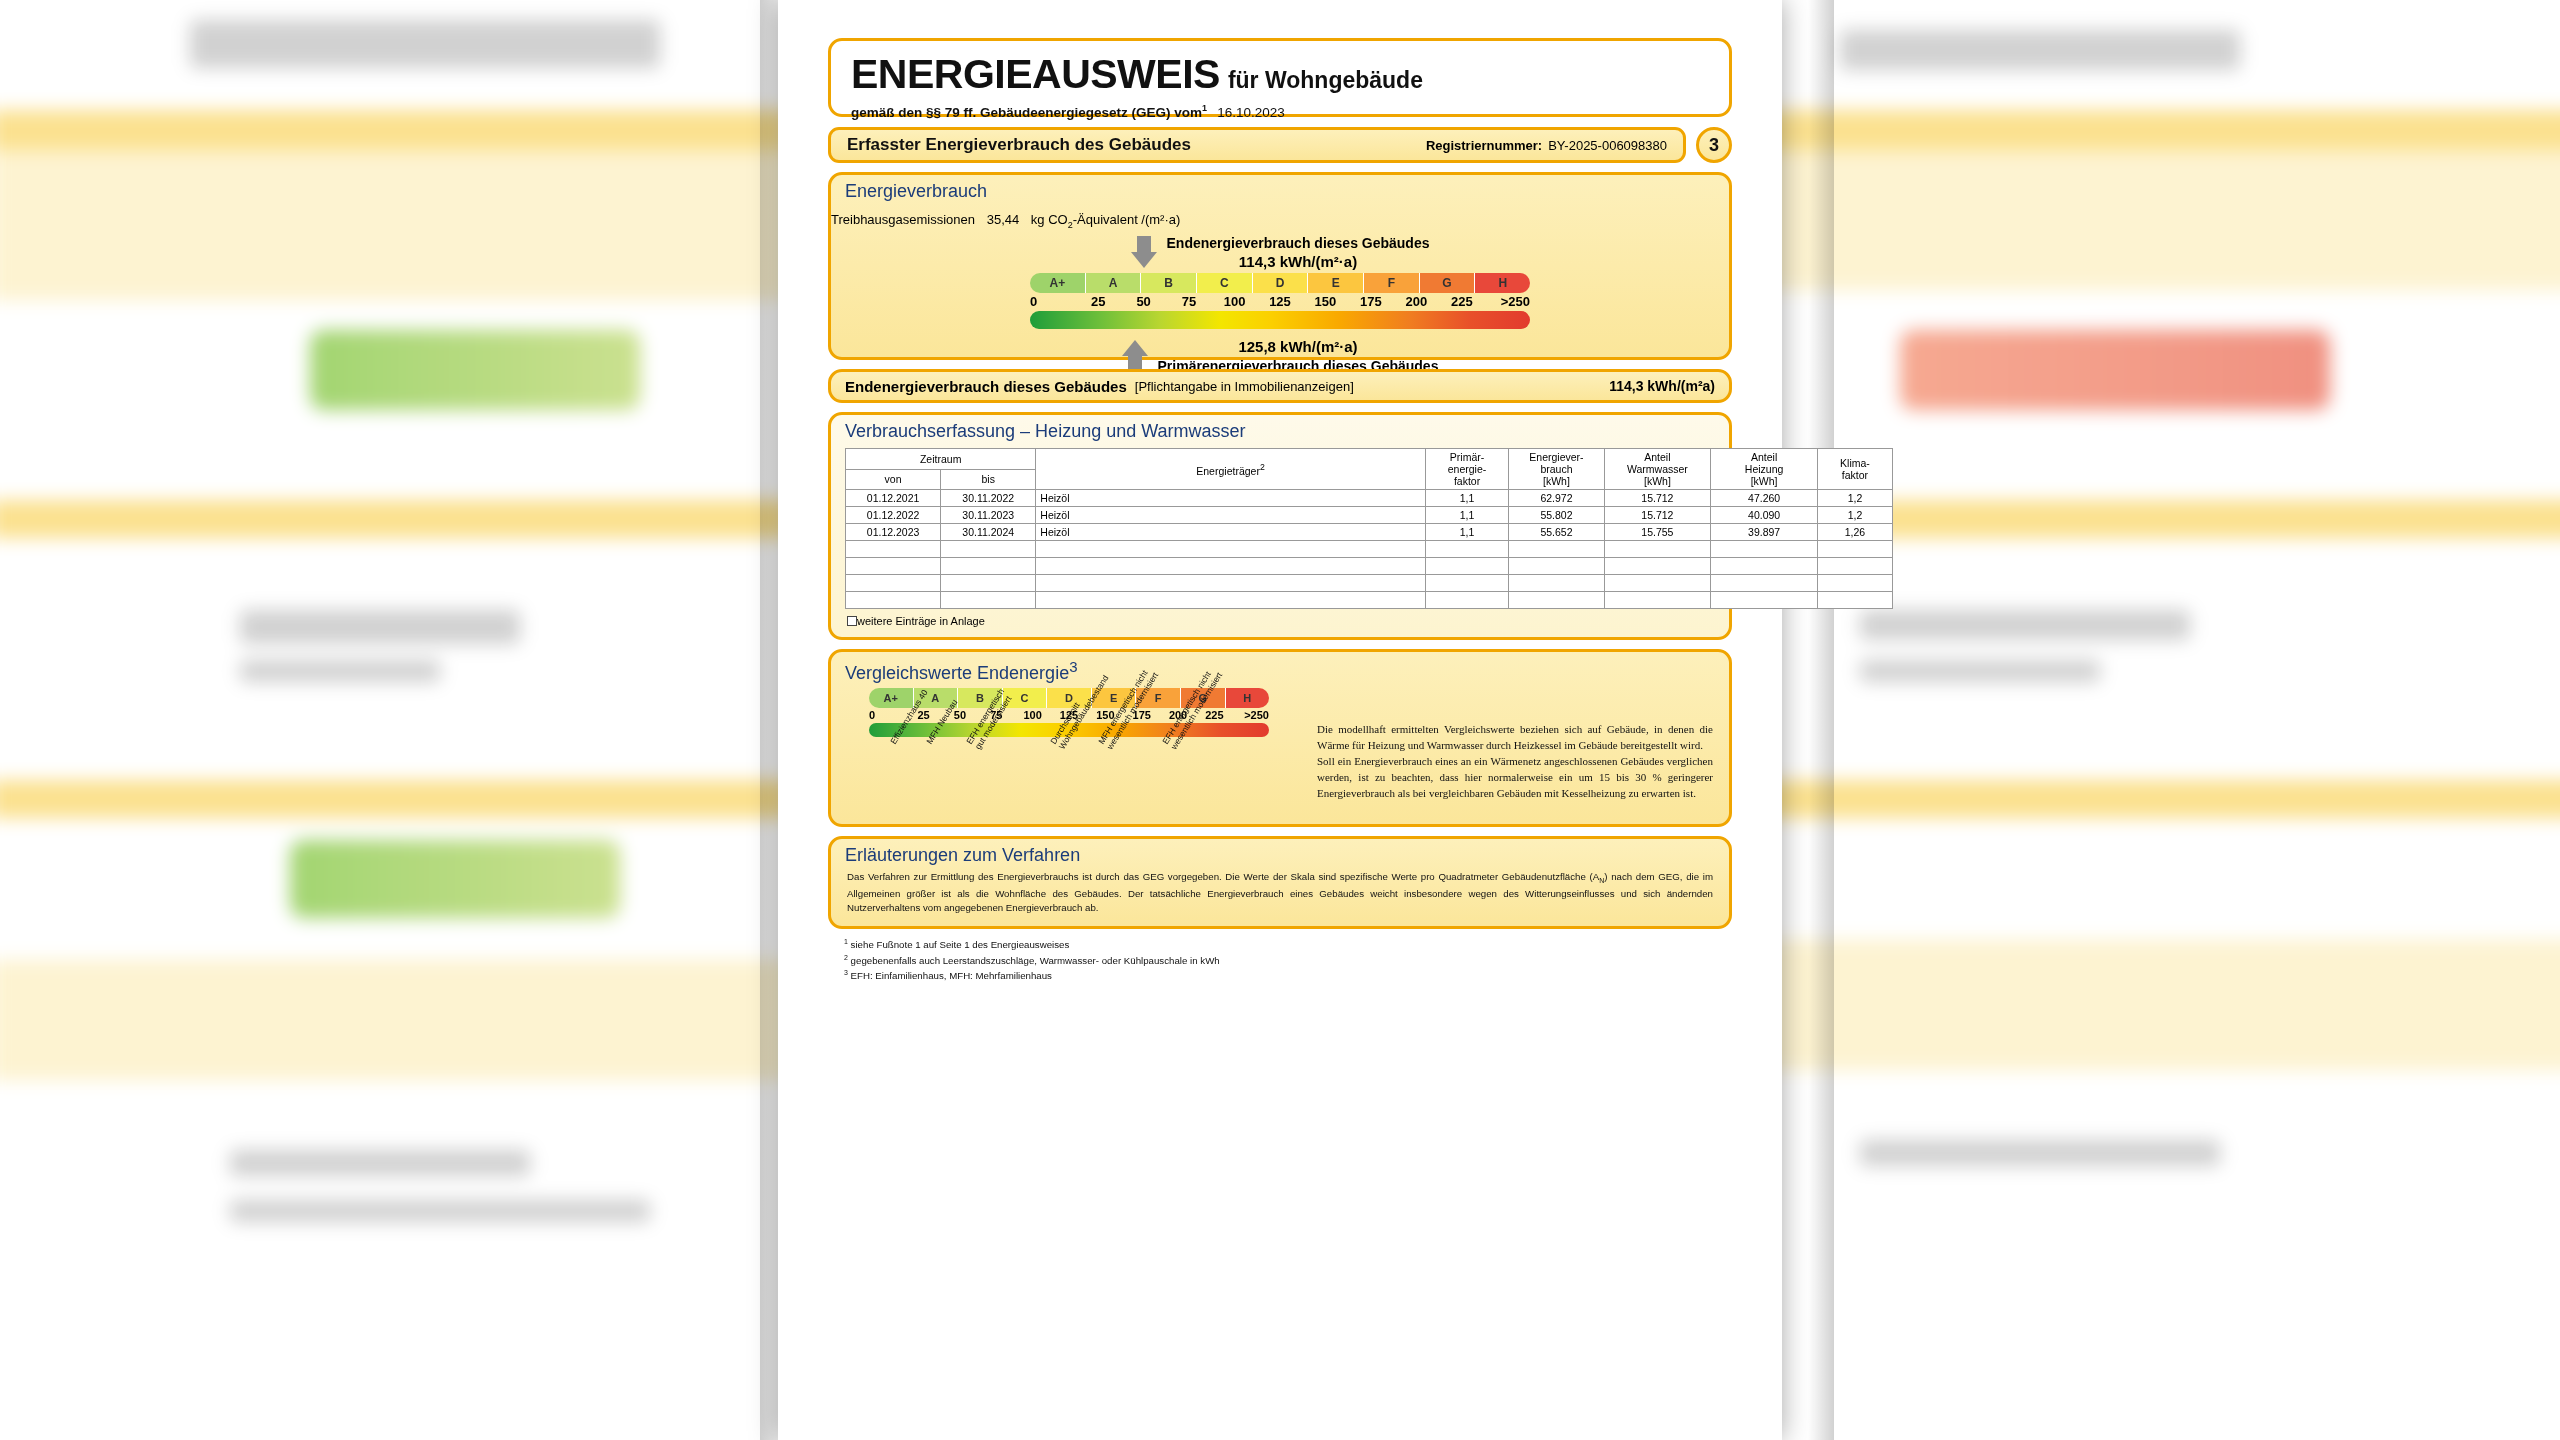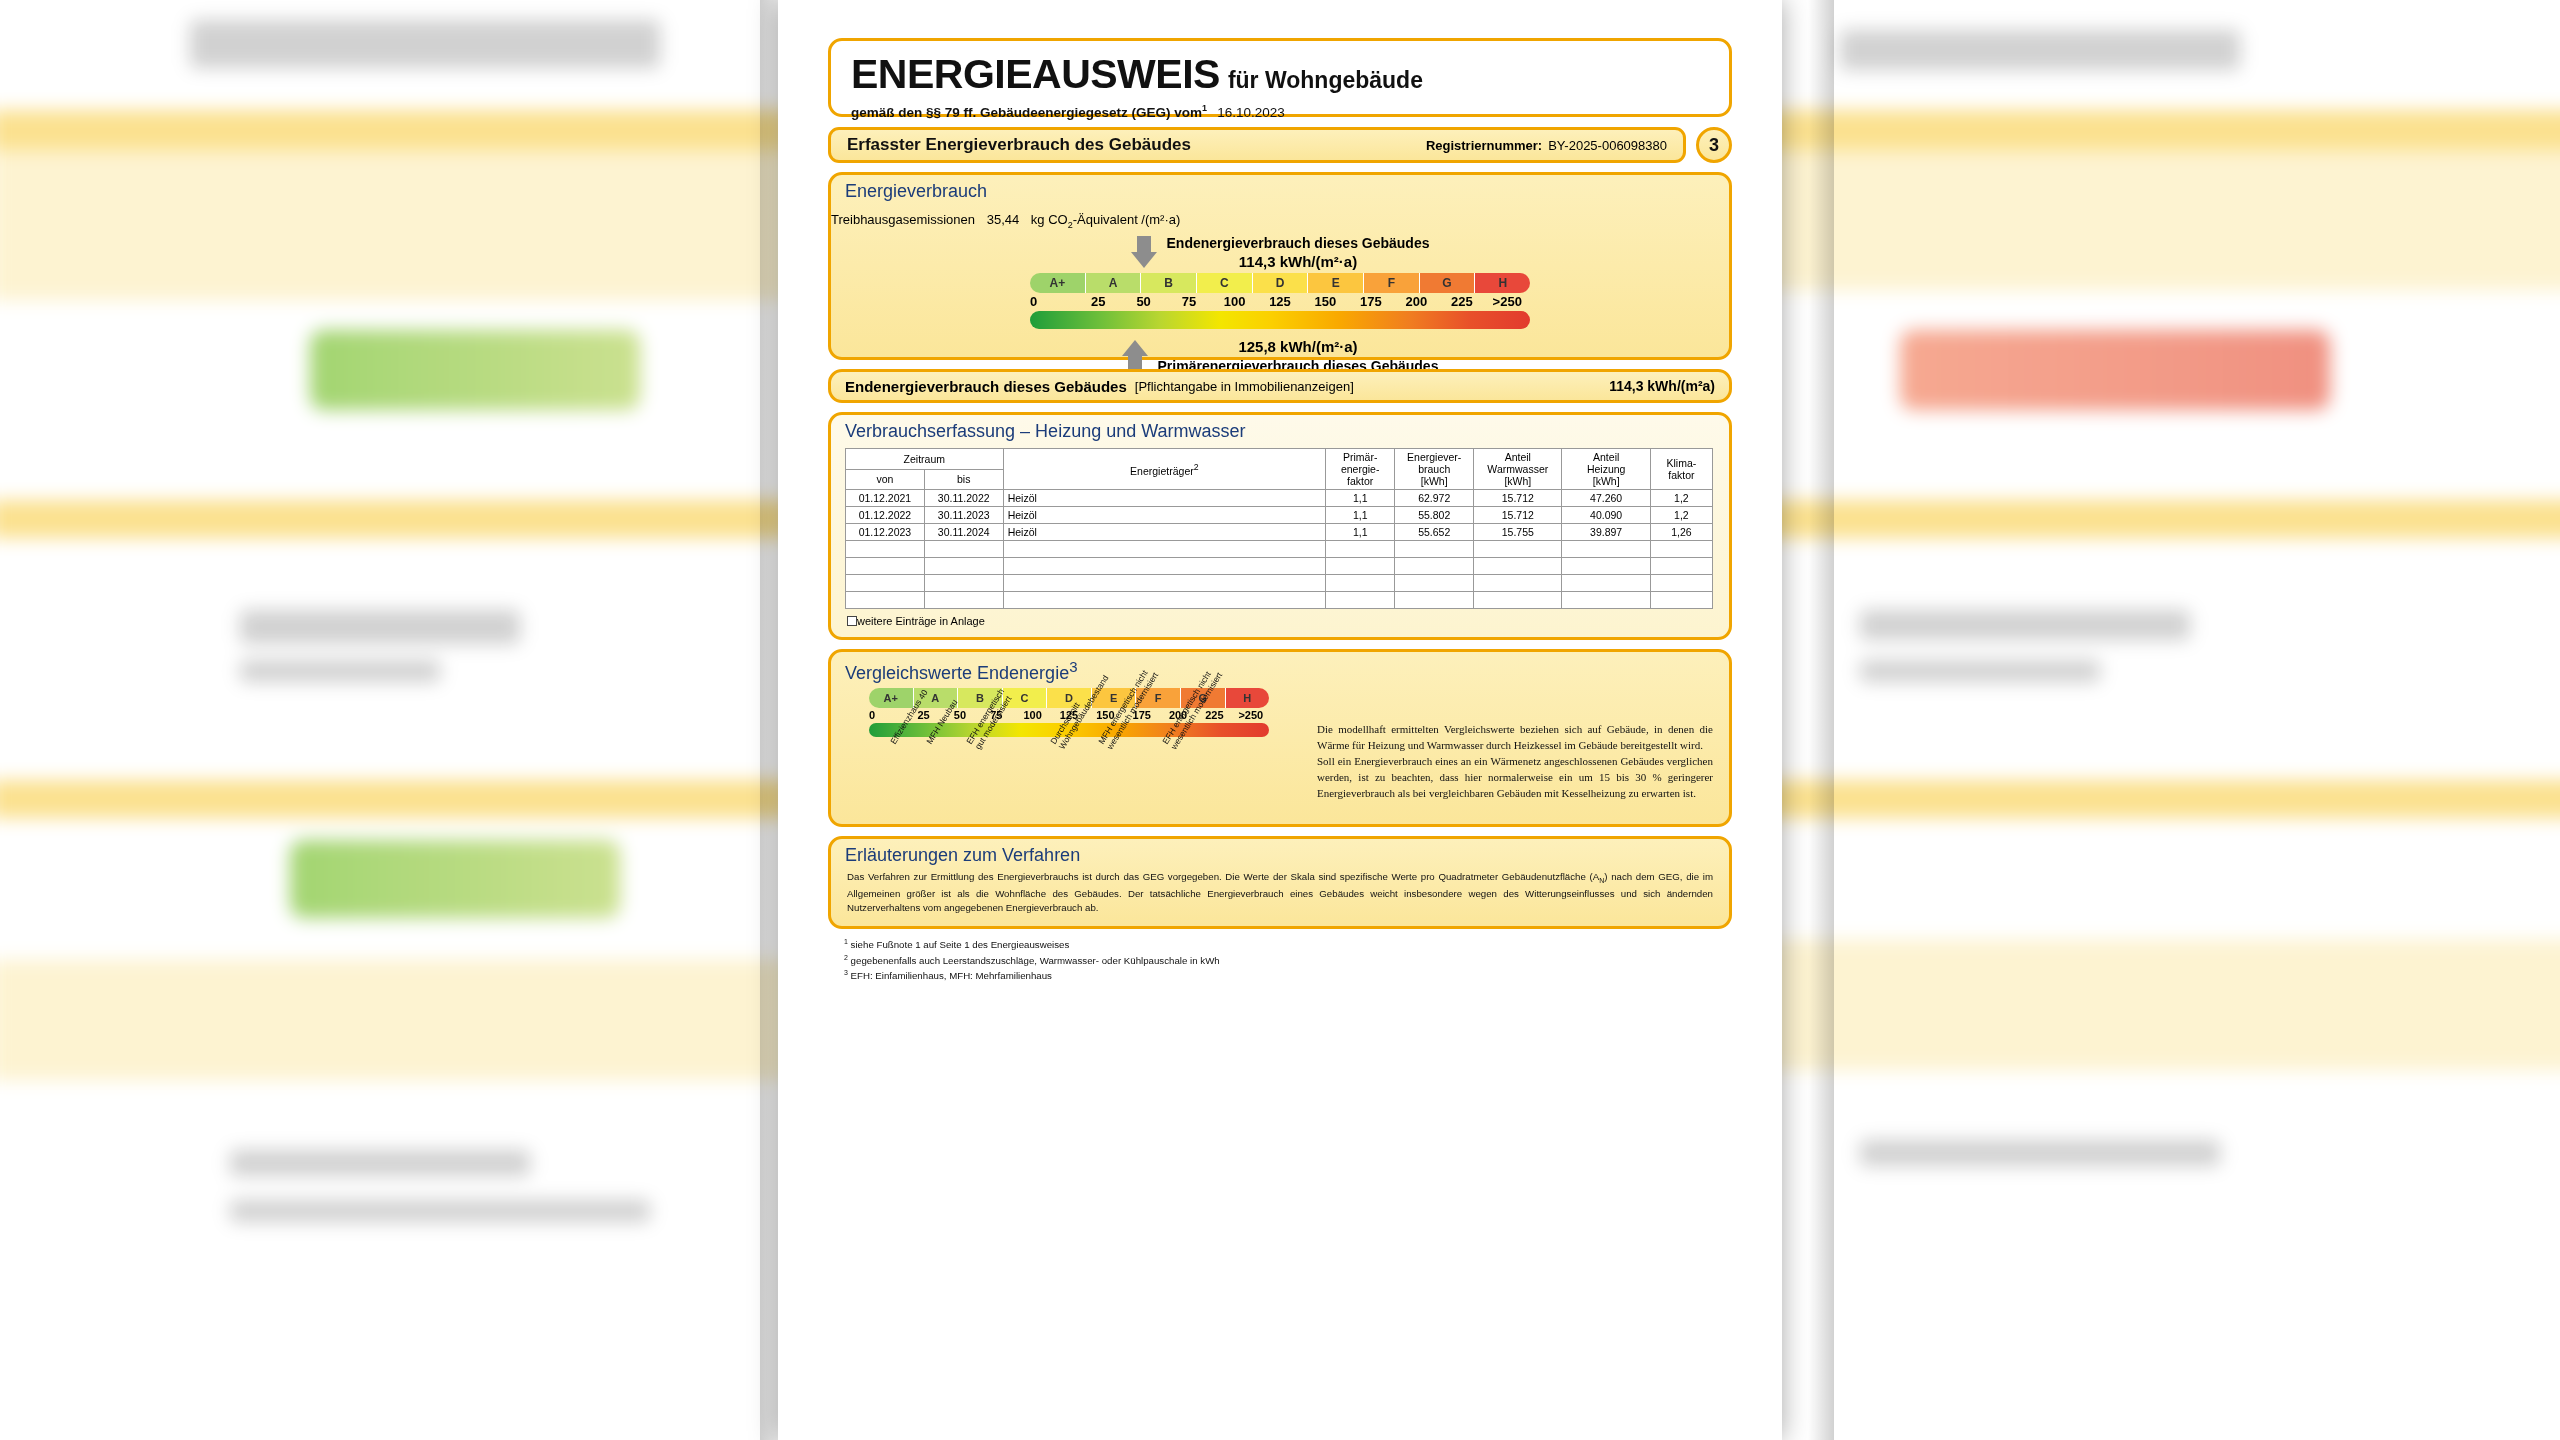--- a/index.html
+++ b/index.html
@@ -134,36 +134,36 @@
   .scalewrap { width: 500px; margin: 2px auto 0 auto; }
   .scale-letters { display: flex; height: 20px; border-radius: 10px; overflow: hidden; }
   .scale-letters div {
     flex: 1; text-align: center; font-size: 12px; font-weight: bold; color: #333;
     line-height: 20px; border-right: 1px solid #ffffff;
   }
   .scale-letters div:last-child { border-right: none; }
   .scale-nums { display: flex; margin-top: 1px; }
   .scale-nums div { flex: 1; text-align: center; font-size: 13px; font-weight: bold; }
   .scale-nums div:first-child { text-align: left; }
-  .scale-nums div:last-child { text-align: center; }
+  .scale-nums div:last-child { text-align: right; }
   .scale-bar {
     height: 18px; margin-top: 2px; border-radius: 9px;
     background: linear-gradient(90deg,#1f9d3a 0%, #6dbf3a 14%, #b9d630 26%, #f3e600 38%, #fbd000 48%, #f9a800 62%, #f07d20 76%, #e8502a 88%, #e23b2e 100%);
   }
 
   
   .endstrip { height: 34px; margin-bottom: 9px; display: flex; align-items: center; padding: 0 14px; }
   .endstrip .t1 { font-size: 15px; font-weight: bold; }
   .endstrip .t2 { font-size: 13px; margin-left: 8px; }
   .endstrip .val { margin-left: auto; font-size: 14px; font-weight: bold; }
 
   
   .tblsect { margin-bottom: 9px; padding-bottom: 10px; }
   .tbl { width: 940px; margin: 6px 14px 0 14px; border-collapse: collapse; table-layout: fixed; }
-  .tbl { width: 868px; }
+  .tbl { width: 1048px; }
   .tbl th, .tbl td {
     border: 1px solid #999;
     font-size: 10.5px;
     padding: 2px 4px;
     background: #fff;
     vertical-align: middle;
   }
   .tbl th { font-weight: normal; text-align: center; line-height: 1.15; }
   .tbl td { height: 17px; }
   .tbl td.c { text-align: center; }

